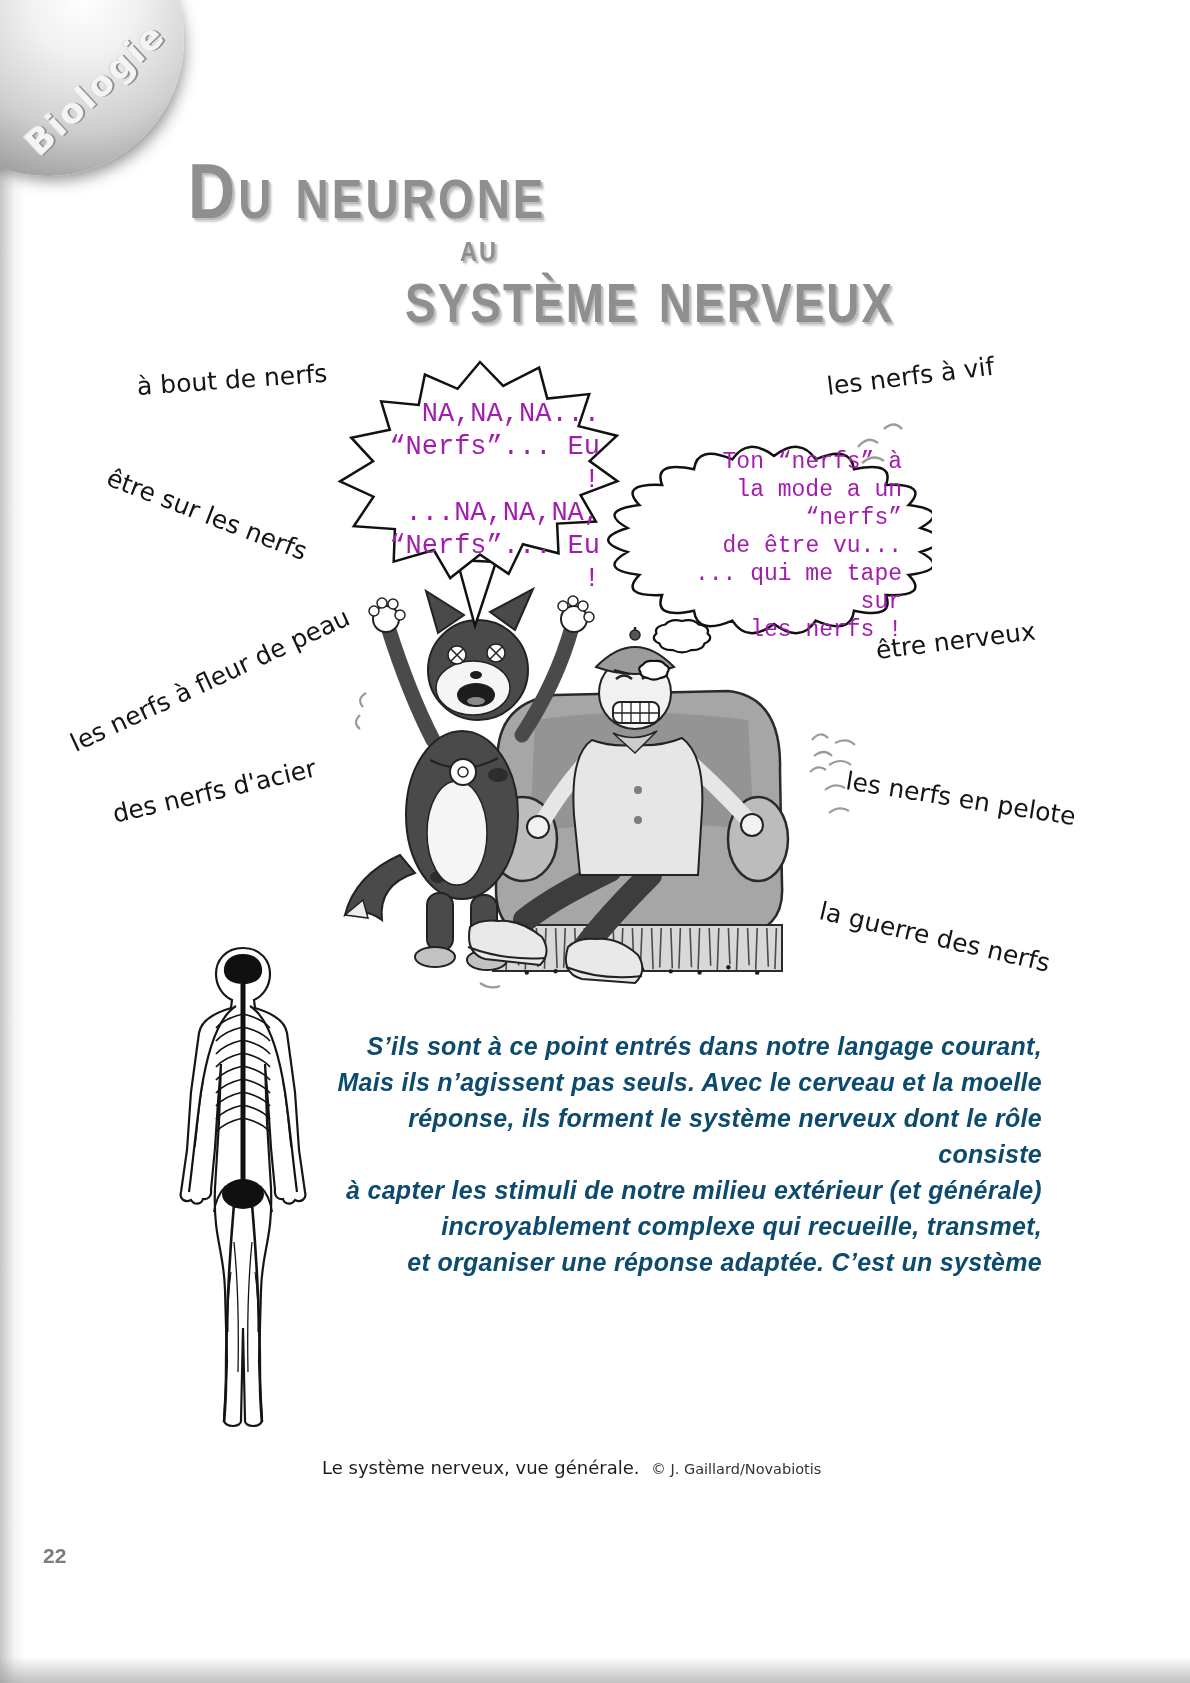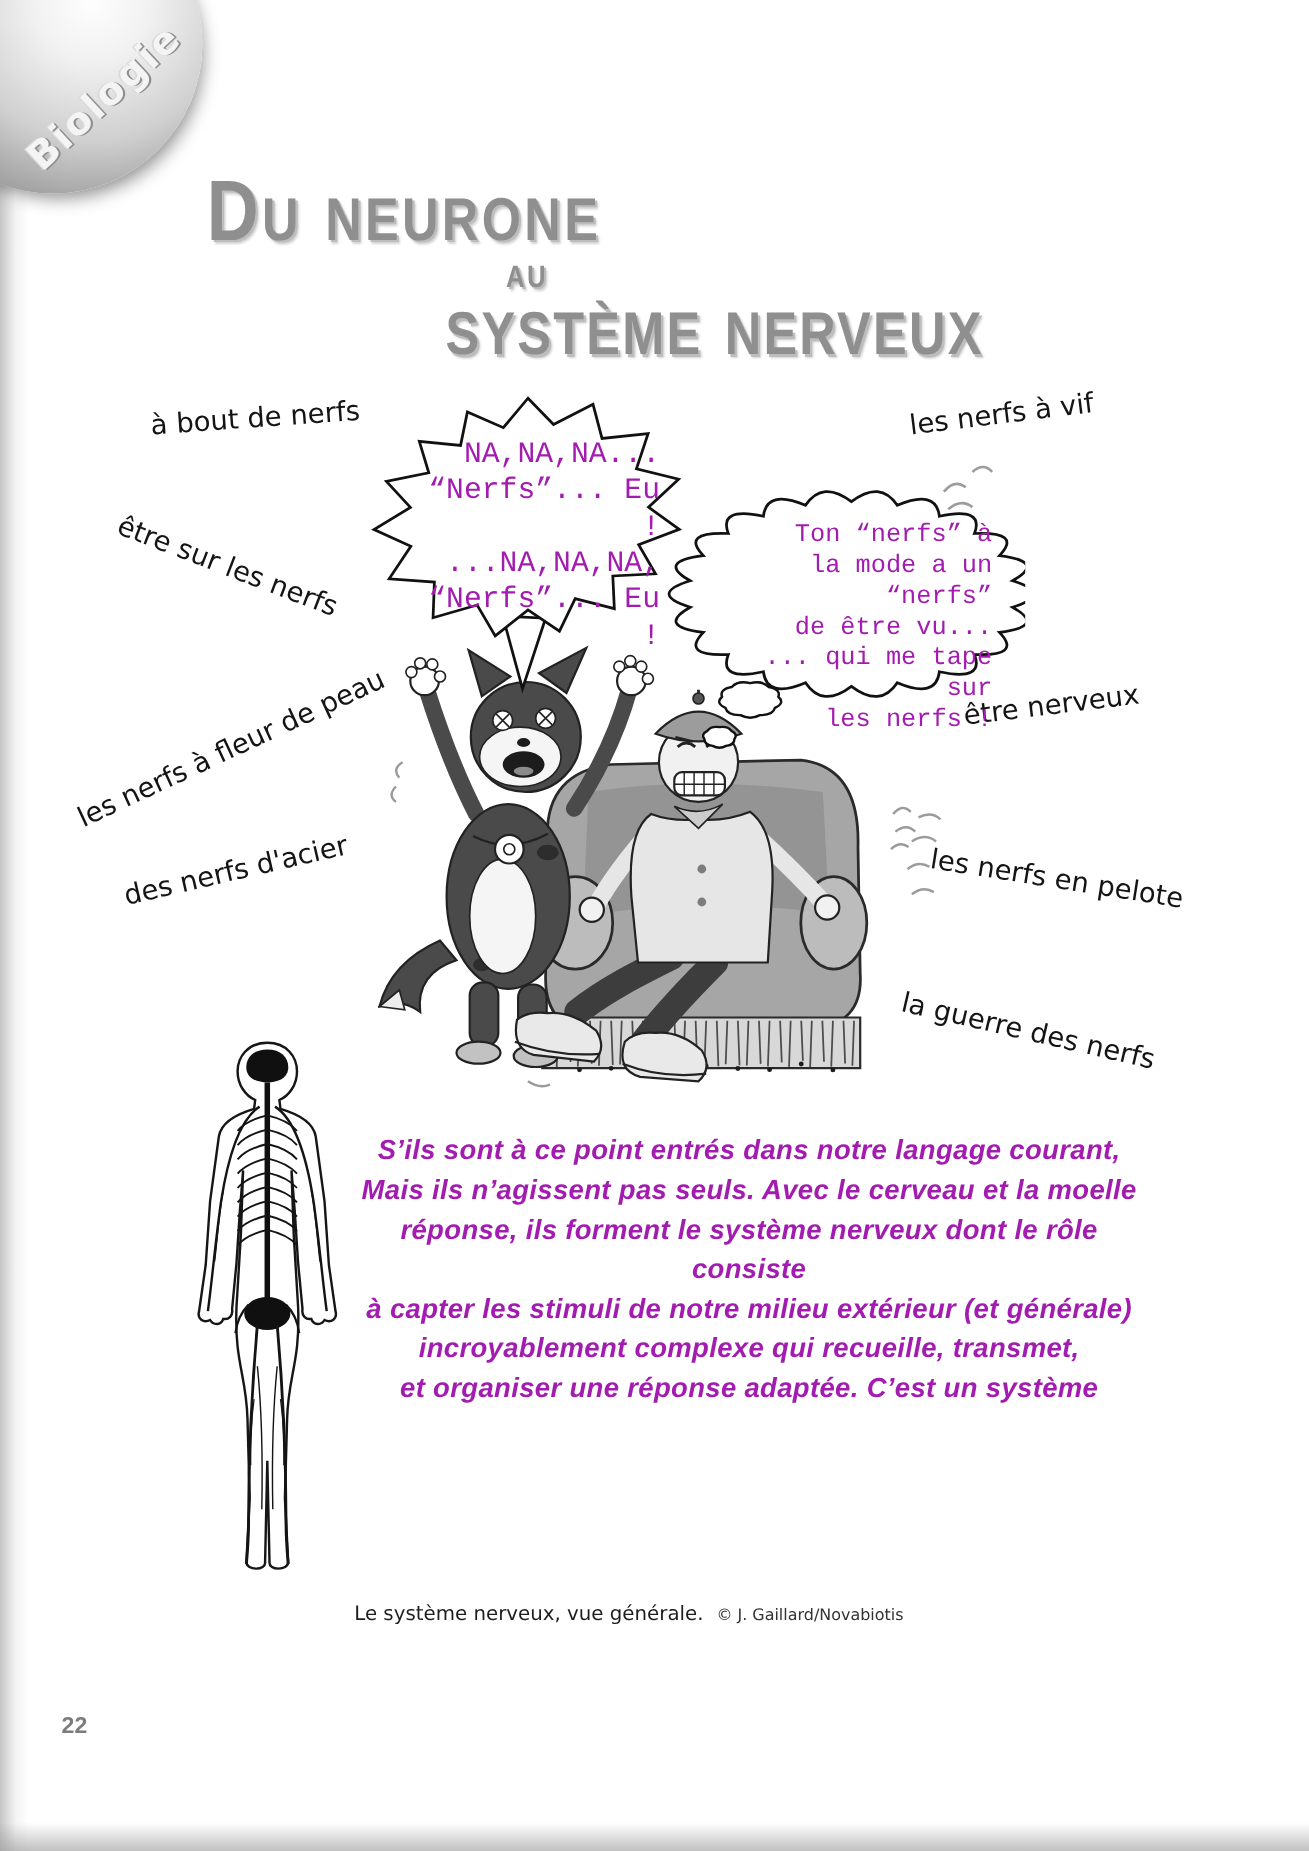--- a/index.html
+++ b/index.html
@@ -35,34 +35,34 @@
   .expr-6{left:876px;top:636px;transform:rotate(-7deg);}
   .expr-7{left:846px;top:766px;transform:rotate(9deg);}
   .expr-8{left:820px;top:896px;transform:rotate(13deg);}
   
   .cartoon{position:absolute;left:330px;top:575px;width:520px;height:445px;}
   .bubble-spiky{position:absolute;left:335px;top:352px;width:300px;height:300px;}
   .bubble-cloud{position:absolute;left:602px;top:440px;width:330px;height:250px;}
   .bubble-text{position:absolute;text-align:right;font-family:Liberation Mono, monospace;
     color:#a21caf;font-weight:normal;}
   .bubble-text-1{left:364px;top:398px;width:236px;font-size:27px;line-height:33px;}
-  .bubble-text-2{left:640px;top:472px;width:262px;font-size:23px;line-height:28px;}
+  .bubble-text-2{left:640px;top:448px;width:262px;font-size:23px;line-height:28px;}
   .squiggle{position:absolute;}
   
   .anatomy{position:absolute;left:168px;top:942px;width:150px;height:520px;}
   
-  .intro{position:absolute;left:320px;top:1028px;width:722px;text-align:center;
+  .intro{position:absolute;left:320px;top:1028px;width:722px;text-align:right;
     font-family:"Liberation Sans",sans-serif;font-style:italic;font-weight:bold;
-    font-size:25px;line-height:36px;color:#a21caf;letter-spacing:.3px;}
+    font-size:25px;line-height:36px;color:#0c4a6e;letter-spacing:.3px;}
   
   .caption{position:absolute;left:322px;top:1457px;font-family:"DejaVu Sans",sans-serif;
     font-size:18px;color:#1d1d1d;white-space:nowrap;}
   .caption .credit{font-size:14.5px;color:#333;margin-left:6px;}
   
-  .pagenum{position:absolute;left:56px;top:1544px;font-size:21px;font-weight:bold;color:#7c7c7c;margin-top:13px;}
+  .pagenum{position:absolute;left:43px;top:1544px;font-size:21px;font-weight:bold;color:#7c7c7c;}
 </style>
 </head>
 <body>
 
 <div class="page">
 
   <div class="edge-left"></div>
   <div class="edge-bottom"></div>
 
   <div class="sphere">

